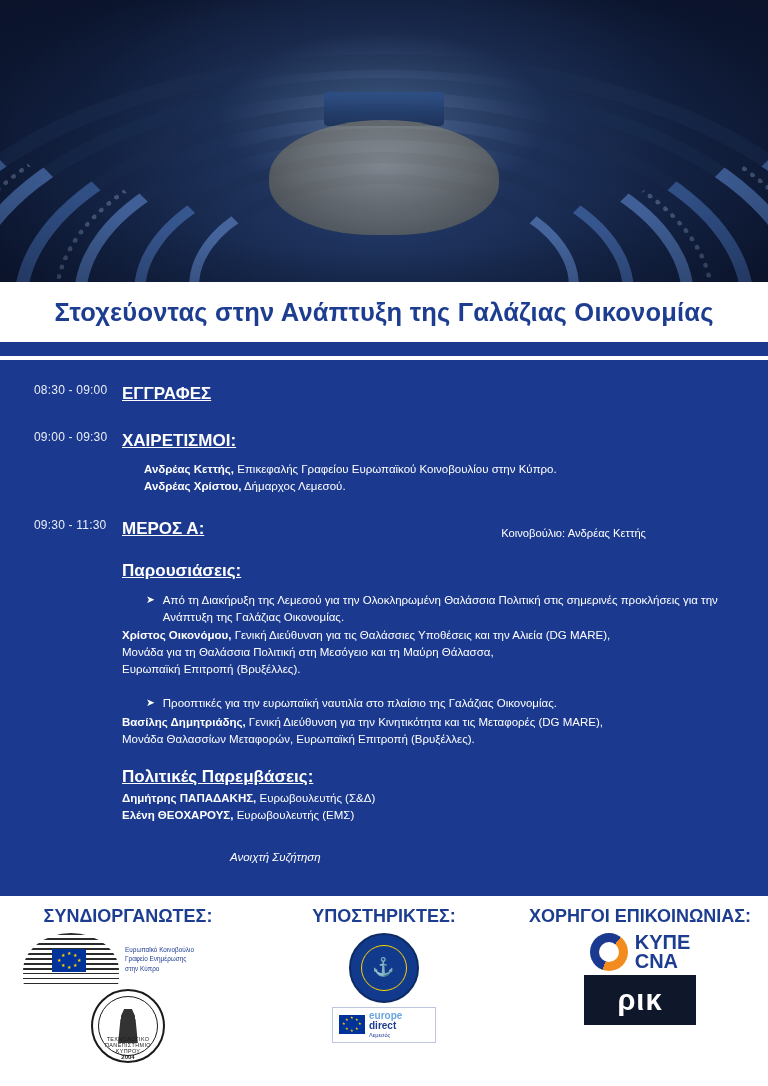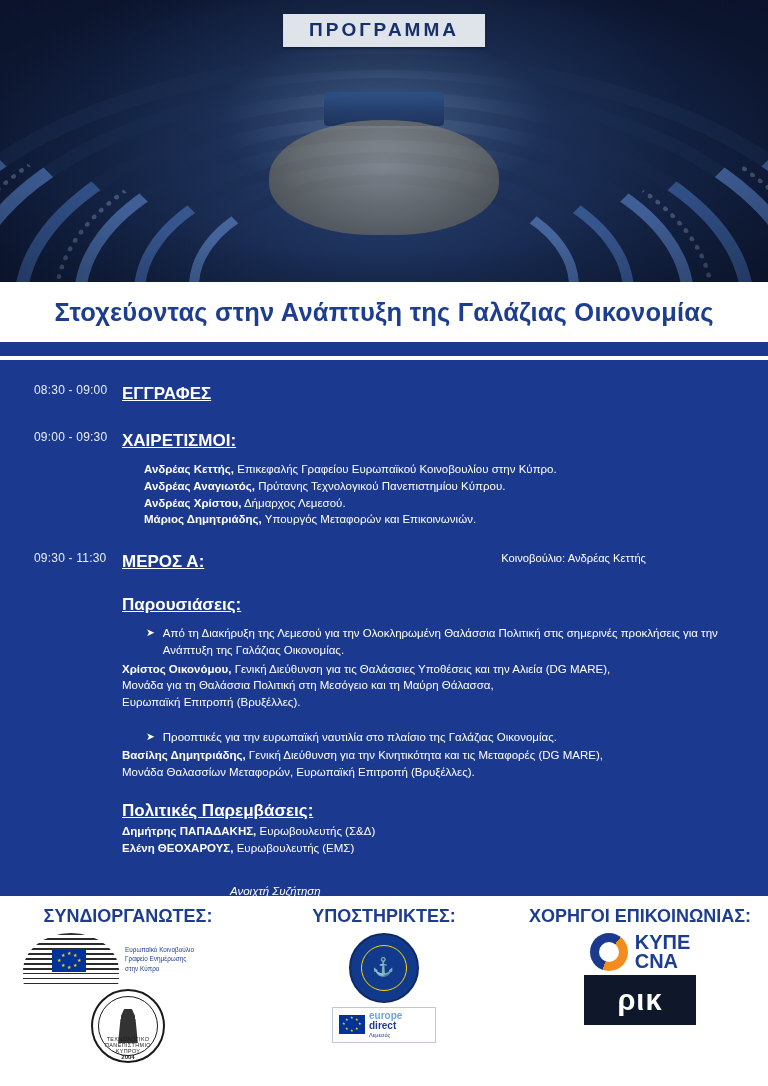--- a/index.html
+++ b/index.html
@@ -140,21 +140,21 @@
     text-decoration: underline;
     font-size: 17px;
   }
   .b { font-weight: bold; }
   .spacer-18 { height: 18px; }
   .spacer-8 { height: 8px; }
 
   .partA-head {
     display: flex;
     justify-content: space-between;
-    align-items: flex-start;
+    align-items: flex-end;
   }
   .moderator { font-size: 11.2px; padding-right: 88px; }
 
   .indent { padding-left: 22px; }
   .bullet-line {
     display: flex;
     gap: 8px;
     padding-left: 24px;
   }
   .bullet-arrow { color: #ffffff; font-size: 10.5px; line-height: 1.5; }
@@ -334,21 +334,20 @@
     <div class="ring" style="width:740px;height:400px;top:104px;border-width:13px;border-color:rgba(55,88,145,0.85);border-top-color:rgba(28,46,80,0.3);"></div>
     <div class="ring" style="width:620px;height:340px;top:128px;border-width:12px;border-color:rgba(75,110,170,0.8);border-top-color:rgba(28,46,80,0.3);"></div>
     <div class="ring" style="width:500px;height:280px;top:152px;border-width:11px;border-color:rgba(60,95,155,0.85);border-top-color:rgba(28,46,80,0.3);"></div>
     <div class="ring" style="width:390px;height:224px;top:174px;border-width:10px;border-color:rgba(80,115,175,0.8);border-top-color:rgba(28,46,80,0.3);"></div>
     <div class="seatdots" style="width:900px;height:480px;top:70px;"></div>
     <div class="seatdots" style="width:660px;height:360px;top:120px;"></div>
     <div class="hero-podium"></div>
     <div class="hero-floor"></div>
     <div class="hero-vignette"></div>
   </div>
-  <div class="programme-badge">ΠΡΟΓΡΑΜΜΑ</div>
 </div>
 
 <div class="title-band">
   <h1>Στοχεύοντας στην Ανάπτυξη της Γαλάζιας Οικονομίας</h1>
 </div>
 <div class="blue-strip"></div>
 <div class="white-gap"></div>
 
 <div class="body-wrap">
 
@@ -365,30 +364,22 @@
     <div class="time">09:00 - 09:30</div>
     <div class="content">
       <div class="head-underline">ΧΑΙΡΕΤΙΣΜΟΙ:</div>
       <div class="spacer-8"></div>
       <div class="indent">
         <div>
           <span class="b">Ανδρέας Κεττής,</span>
           <span>Επικεφαλής Γραφείου Ευρωπαϊκού Κοινοβουλίου στην Κύπρο.</span>
         </div>
         <div>
-          <span class="b">Ανδρέας Αναγιωτός,</span>
-          <span>Πρύτανης Τεχνολογικού Πανεπιστημίου Κύπρου.</span>
-        </div>
-        <div>
           <span class="b">Ανδρέας Χρίστου,</span>
           <span>Δήμαρχος Λεμεσού.</span>
-        </div>
-        <div>
-          <span class="b">Μάριος Δημητριάδης,</span>
-          <span>Υπουργός Μεταφορών και Επικοινωνιών.</span>
         </div>
       </div>
     </div>
   </div>
 
   <div class="spacer-18"></div>
 
   <div class="row">
     <div class="time">09:30 - 11:30</div>
     <div class="content">

